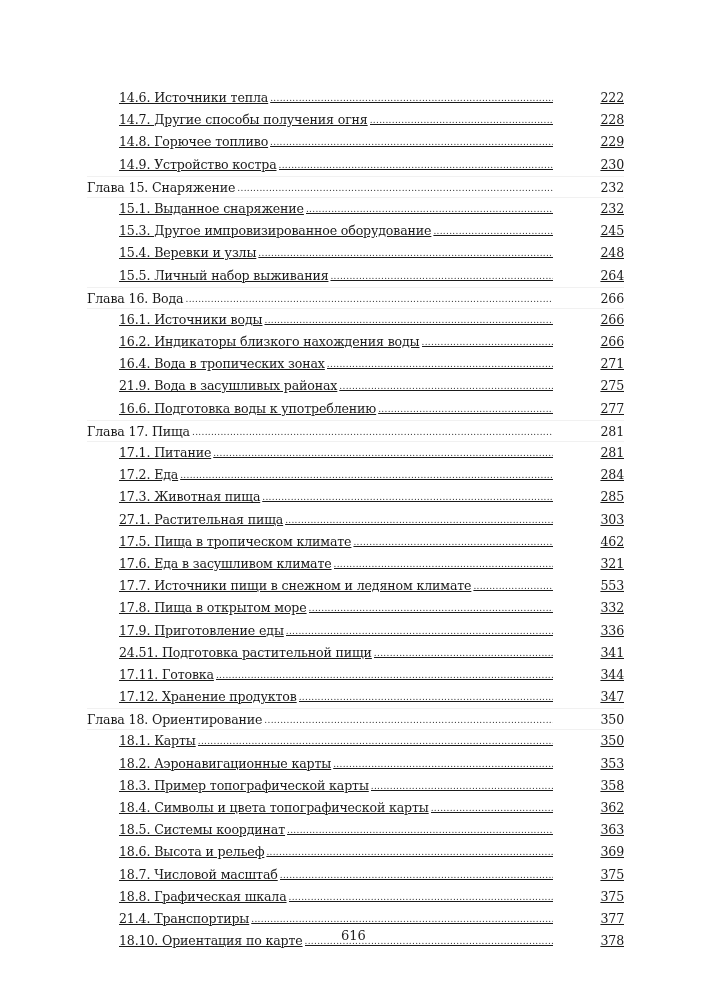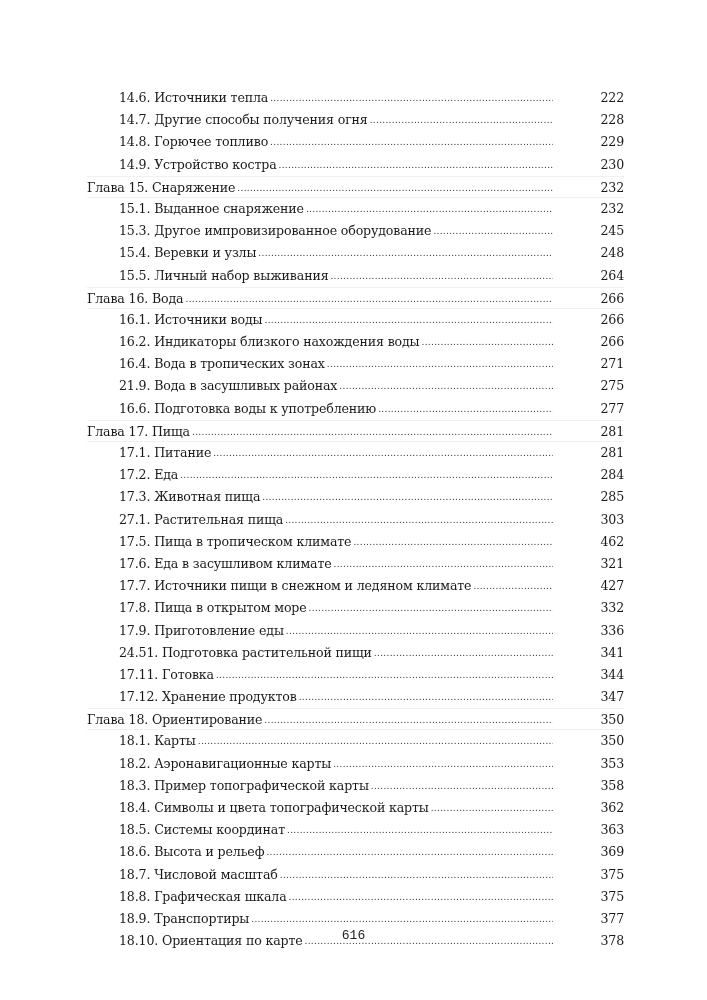--- a/index.html
+++ b/index.html
@@ -32,20 +32,21 @@
     }
     .row.chapter {
       font-weight: normal;
       padding-left: 0;
       border-top: 1px solid #f1f1f1;
       border-bottom: 1px solid #f1f1f1;
       box-sizing: border-box;
     }
     .row.section {
       padding-left: 32px;
+      text-decoration: underline;
     }
     .row .title {
       flex: 0 0 auto;
       padding-right: 2px;
     }
     .row .leader {
       flex: 1 1 auto;
       overflow: hidden;
       color: #333;
       font-size: 9px;
@@ -63,21 +64,20 @@
       margin-left: 45px;
     }
     .page-number {
       position: absolute;
       top: 928px;
       left: 0;
       width: 707px;
       text-align: center;
       font-size: 13px;
       color: #222;
-      font-family: Liberation Mono, monospace;
     }
   </style>
 </head>
 <body>
 
 <div class="toc" id="toc">
     <div class="row section">
       <span class="title">14.6. Источники тепла</span>
       <span class="leader"></span>
       <span class="page">222</span>
@@ -183,21 +183,21 @@
       <span class="page">462</span>
     </div>
     <div class="row section">
       <span class="title">17.6. Еда в засушливом климате</span>
       <span class="leader"></span>
       <span class="page">321</span>
     </div>
     <div class="row section">
       <span class="title">17.7. Источники пищи в снежном и ледяном климате</span>
       <span class="leader"></span>
-      <span class="page">427</span>
+      <span class="page">553</span>
     </div>
     <div class="row section">
       <span class="title">17.8. Пища в открытом море</span>
       <span class="leader"></span>
       <span class="page">332</span>
     </div>
     <div class="row section">
       <span class="title">17.9. Приготовление еды</span>
       <span class="leader"></span>
       <span class="page">336</span>
@@ -256,21 +256,21 @@
       <span class="title">18.7. Числовой масштаб</span>
       <span class="leader"></span>
       <span class="page">375</span>
     </div>
     <div class="row section">
       <span class="title">18.8. Графическая шкала</span>
       <span class="leader"></span>
       <span class="page">375</span>
     </div>
     <div class="row section">
-      <span class="title">18.9. Транспортиры</span>
+      <span class="title">21.4. Транспортиры</span>
       <span class="leader"></span>
       <span class="page">377</span>
     </div>
     <div class="row section">
       <span class="title">18.10. Ориентация по карте</span>
       <span class="leader"></span>
       <span class="page">378</span>
     </div>
   </div>
 

